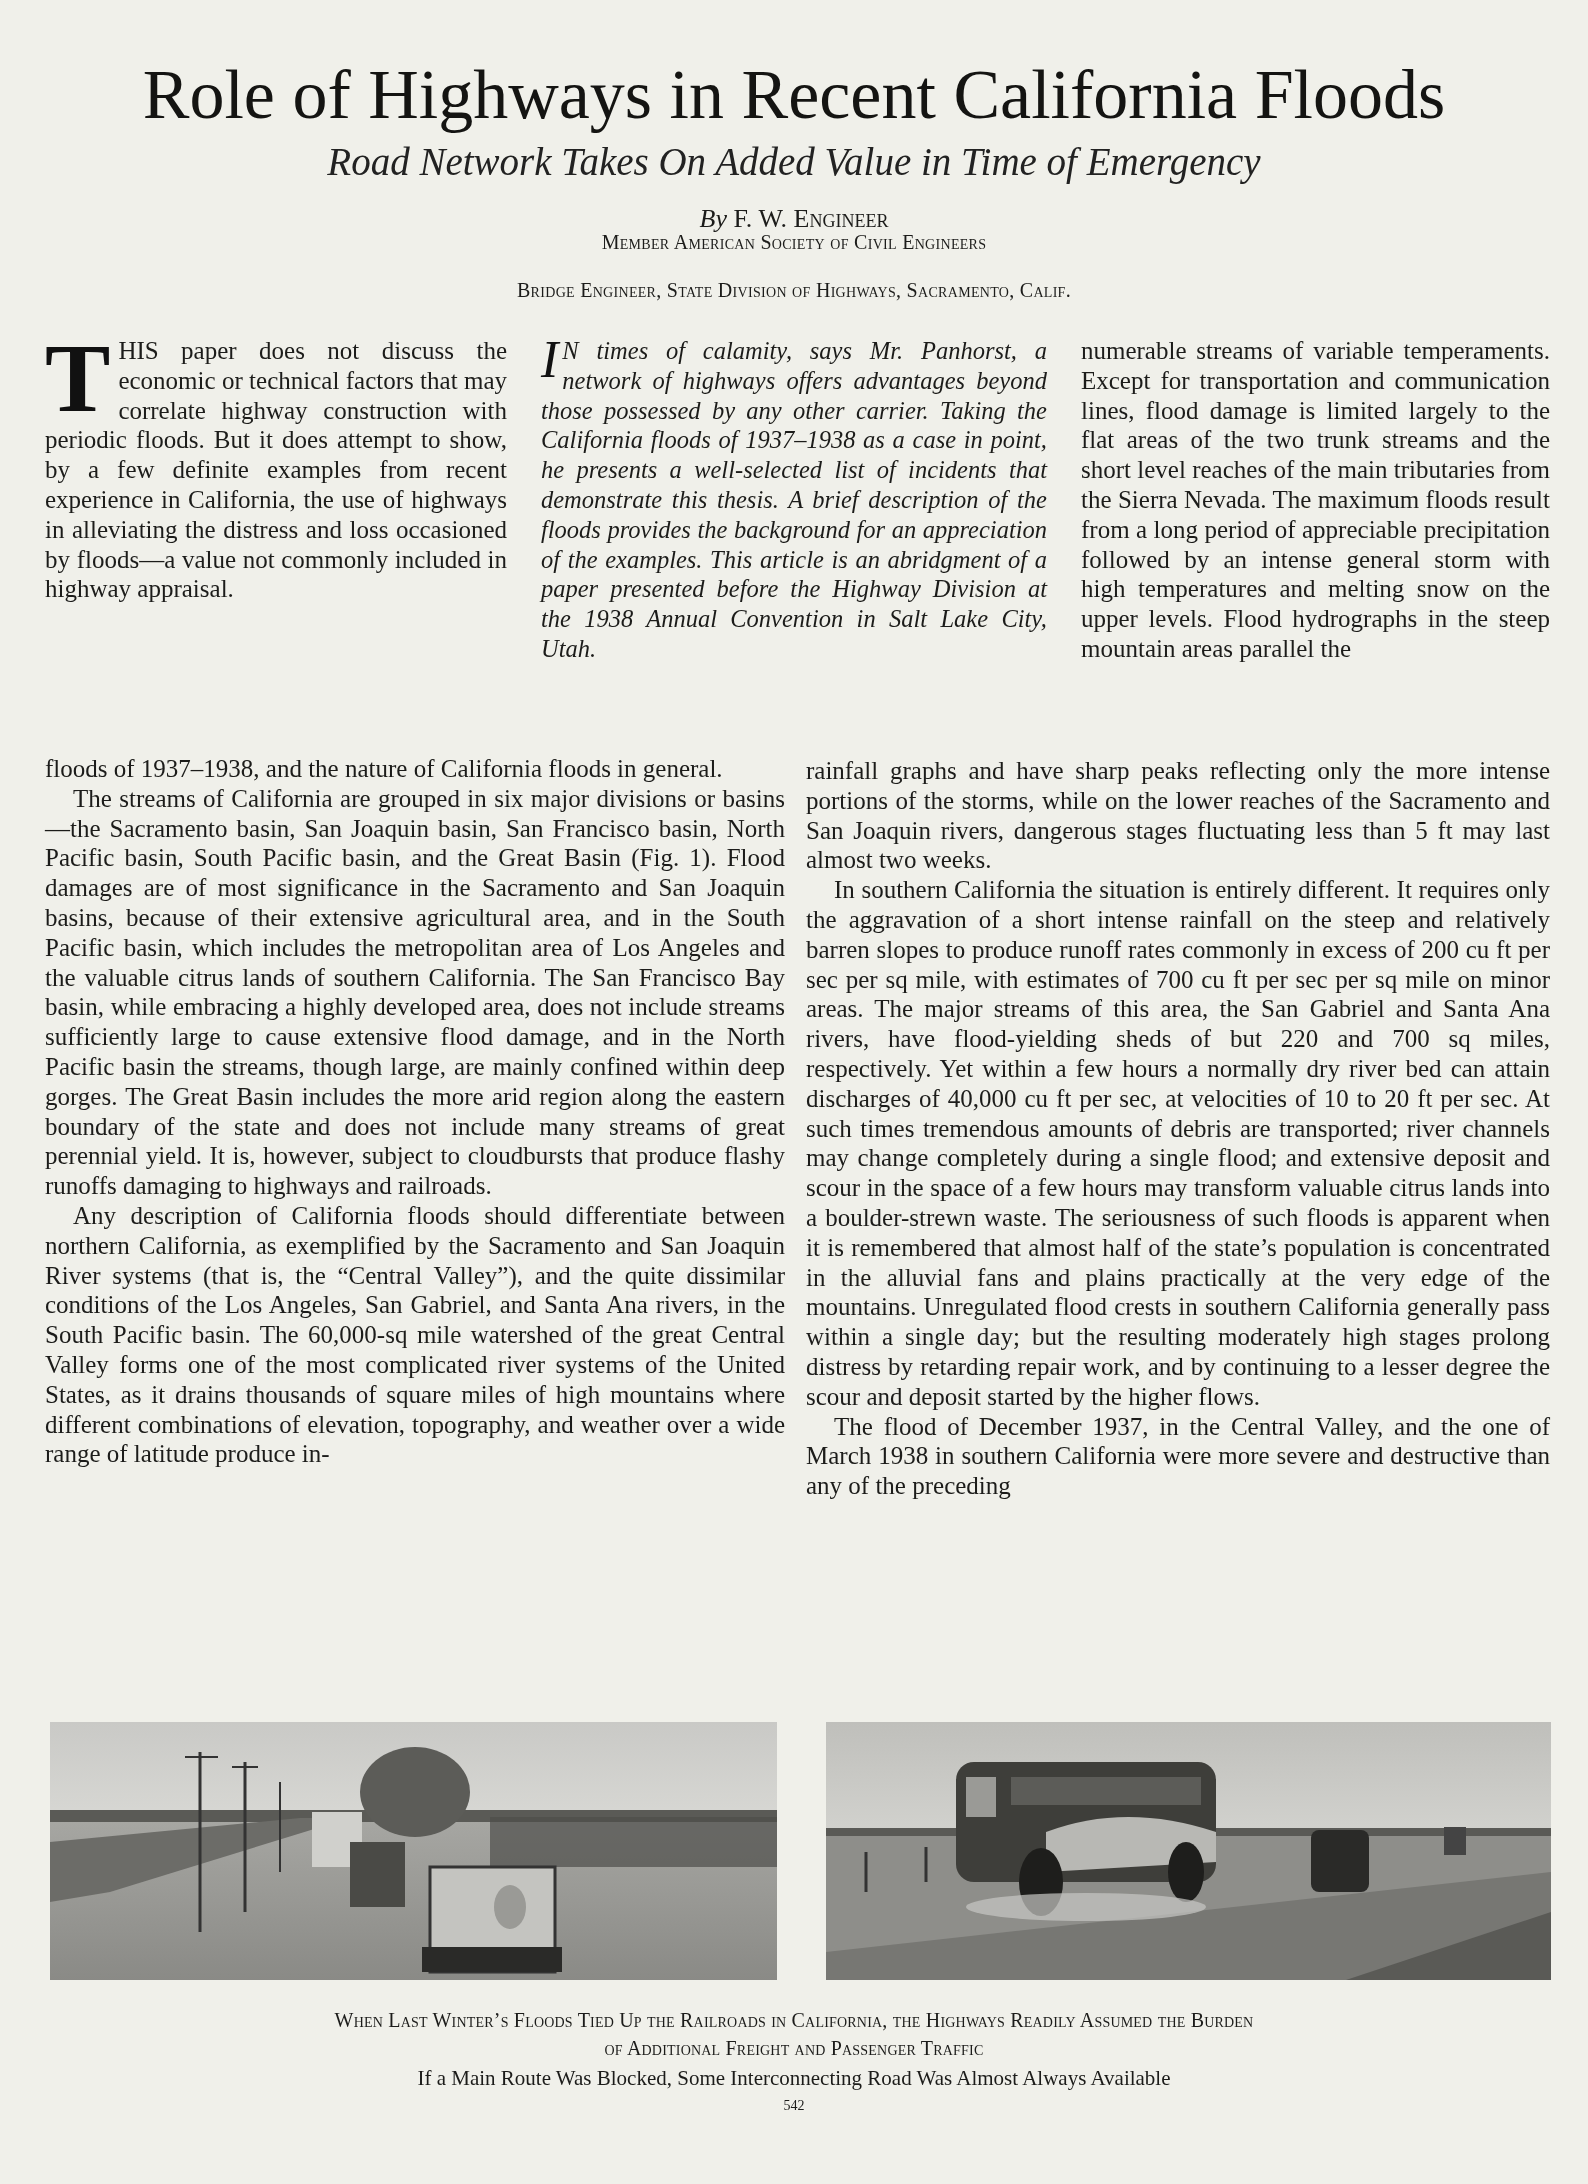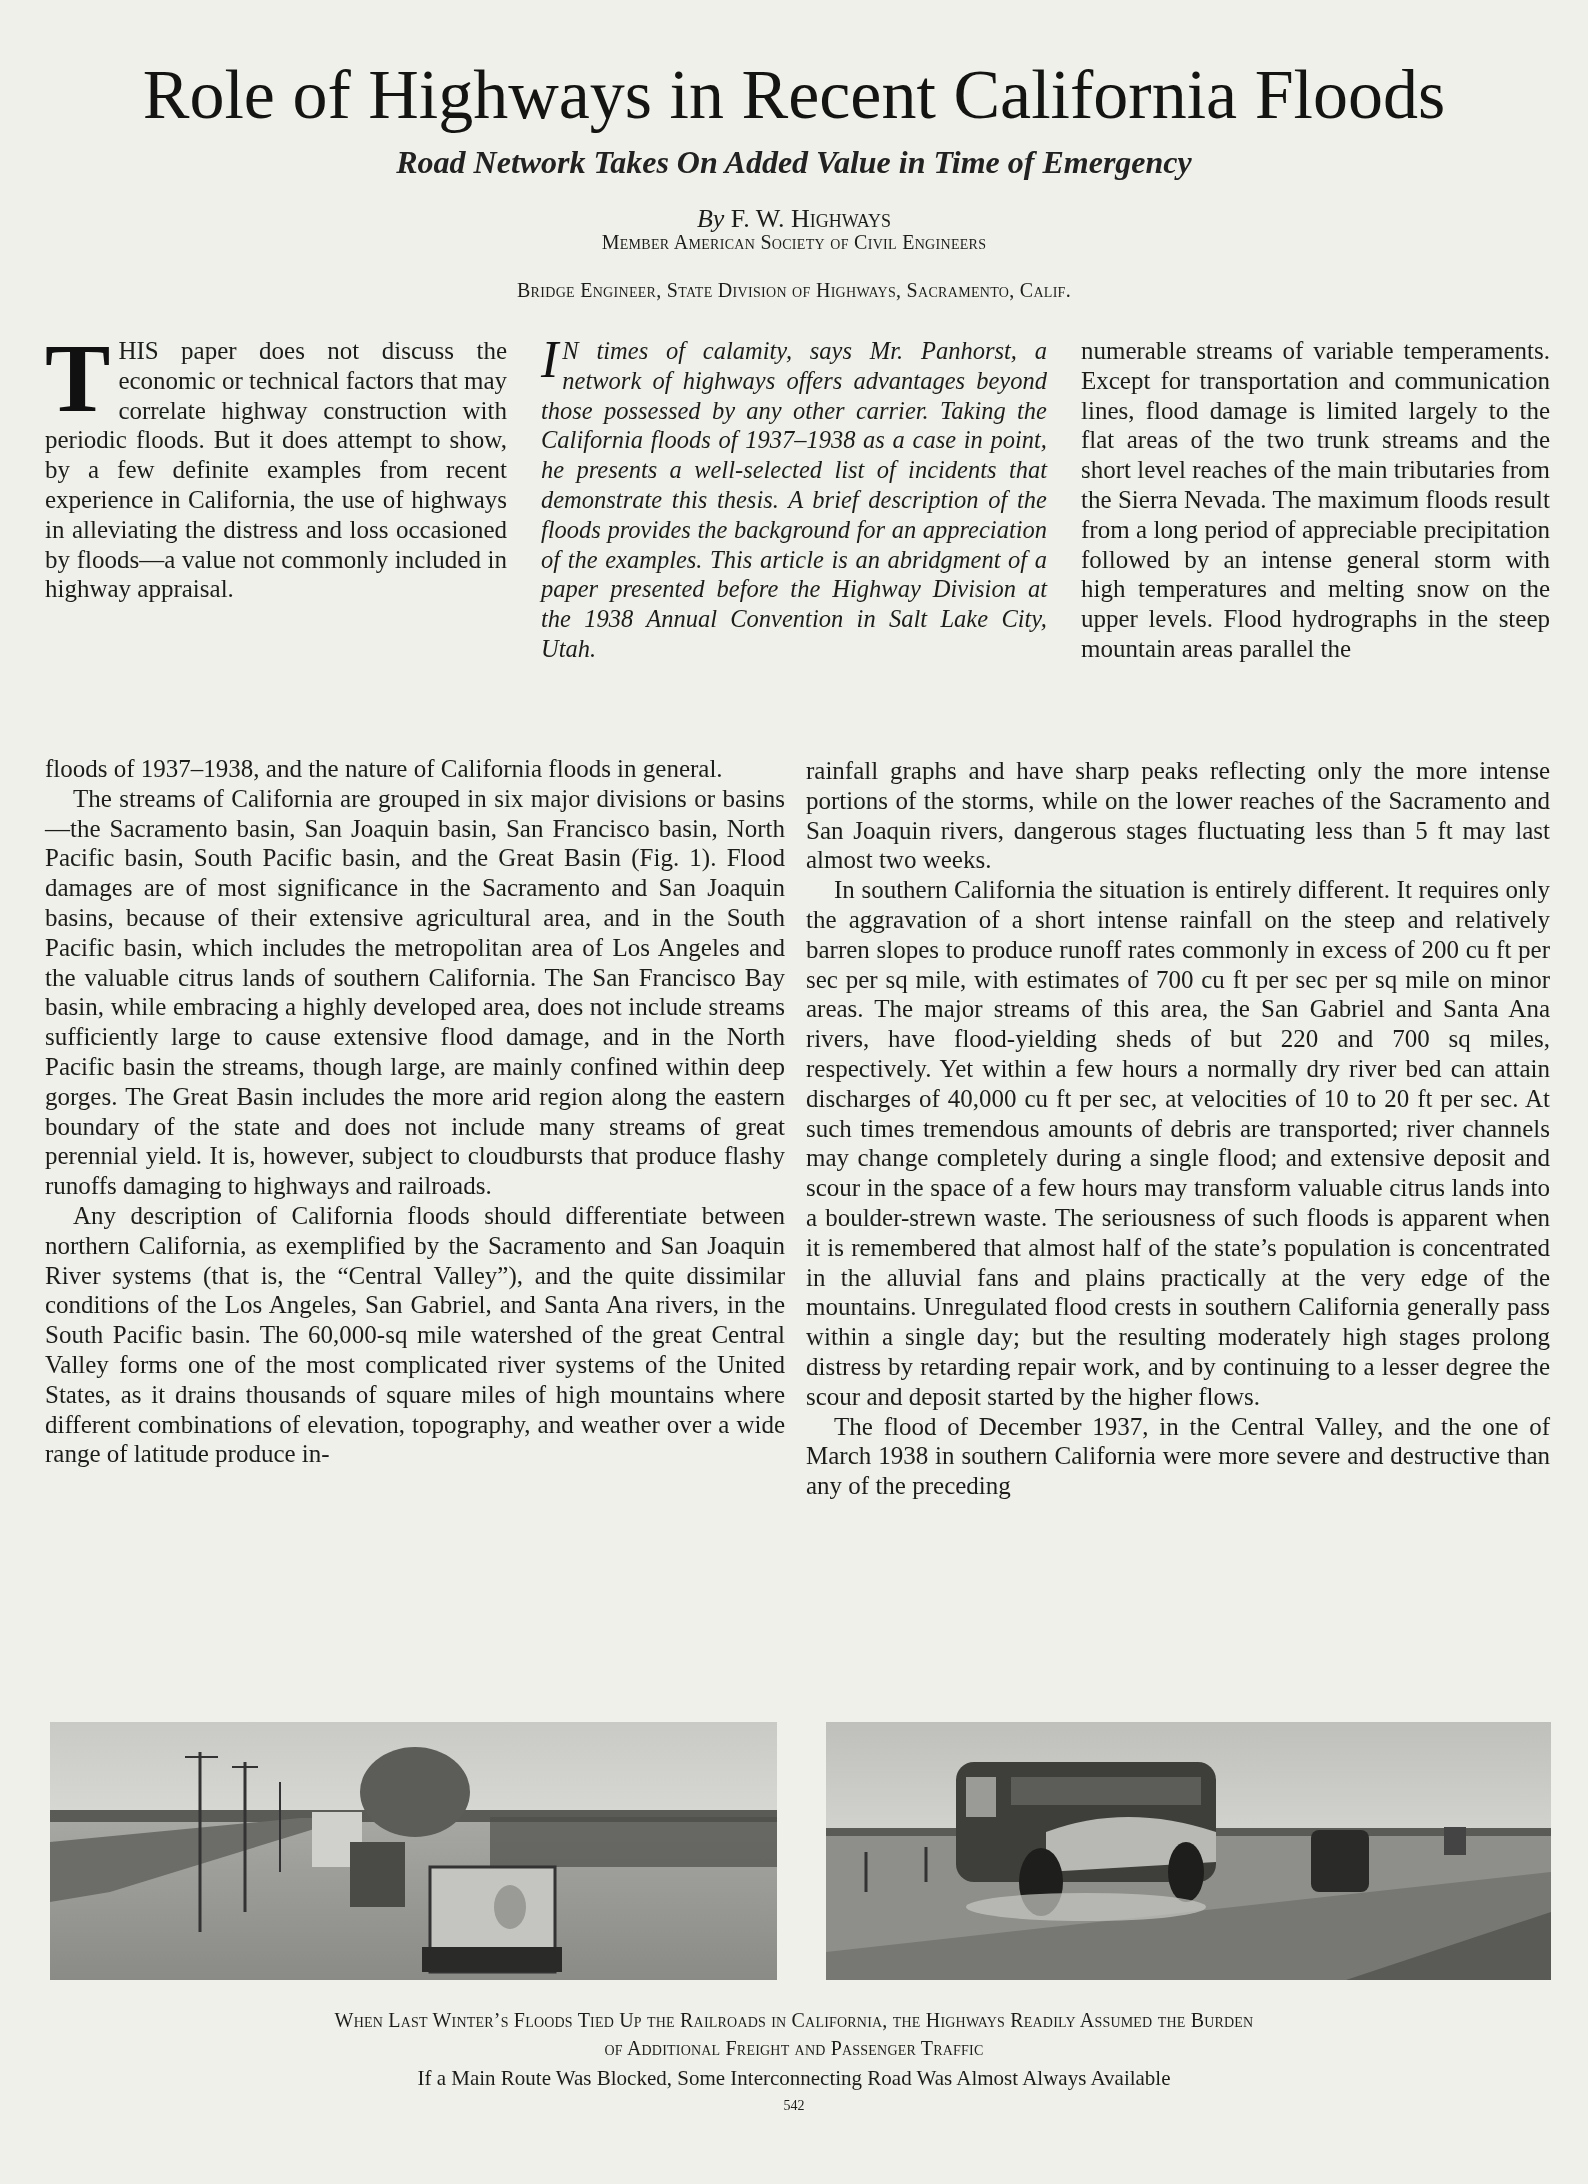--- a/index.html
+++ b/index.html
@@ -13,21 +13,21 @@
   .page { position: absolute; left: 0; top: 0; width: 1588px; height: 2184px; }
 
   
   .title {
     position: absolute; left: 0; top: 52px; width: 1588px; text-align: center;
     font-size: 70px; line-height: 86px; letter-spacing: 0px; color: #141412;
     transform: scaleX(1.0);
   }
   .subtitle {
     position: absolute; left: 0; top: 142px; width: 1588px; text-align: center;
-    font-style: italic; font-size: 32px; line-height: 40px; color: #222; font-weight: bold;
+    font-style: italic; font-size: 39px; line-height: 40px; color: #222;
   }
   .byline {
     position: absolute; left: 0; top: 202px; width: 1588px; text-align: center;
     font-size: 26px; line-height: 34px;
   }
   .byline .by { font-style: italic; }
   .byline .name { font-variant: small-caps; }
   .affil {
     position: absolute; left: 0; width: 1588px; text-align: center;
     font-variant: small-caps; font-size: 20px; line-height: 24px; letter-spacing: 0.3px;
@@ -77,21 +77,21 @@
 </style>
 </head>
 <body>
 
 <div class="page">
 
   <h1 class="title" style="margin:0;font-weight:normal;">Role of Highways in Recent California Floods</h1>
   <div class="subtitle">Road Network Takes On Added Value in Time of Emergency</div>
   <div class="byline">
     <span class="by">By</span>
-    <span class="name">F. W. Highways</span>
+    <span class="name">F. W. Engineer</span>
   </div>
   <div class="affil affil1">Member American Society of Civil Engineers</div>
   <div class="affil affil2">Bridge Engineer, State Division of Highways, Sacramento, Calif.</div>
 
   <div class="col col1">
     <p>
       <span class="dropcap">T</span><span>HIS paper does not discuss the economic or technical factors that may correlate highway construction with periodic floods. But it does attempt to show, by a few definite examples from recent experience in California, the use of highways in alleviating the distress and loss occasioned by floods—a value not commonly included in highway appraisal.</span>
     </p>
   </div>
 

